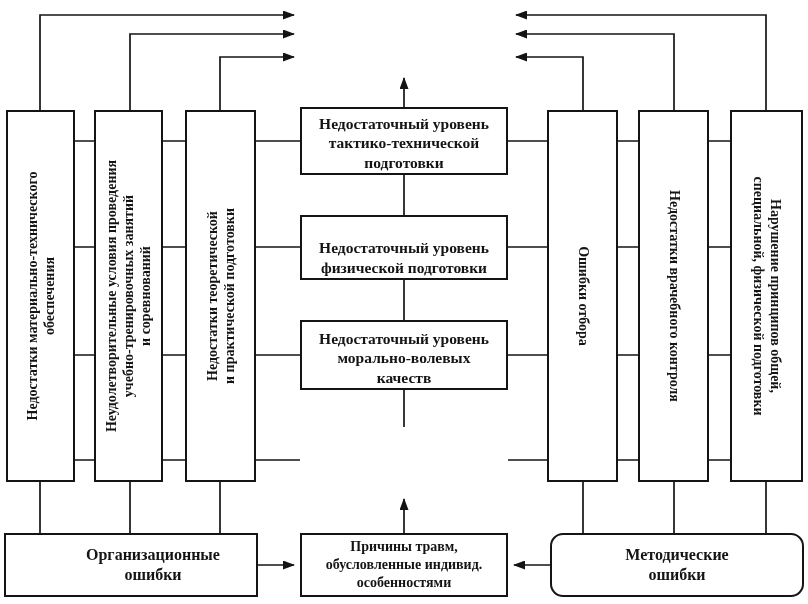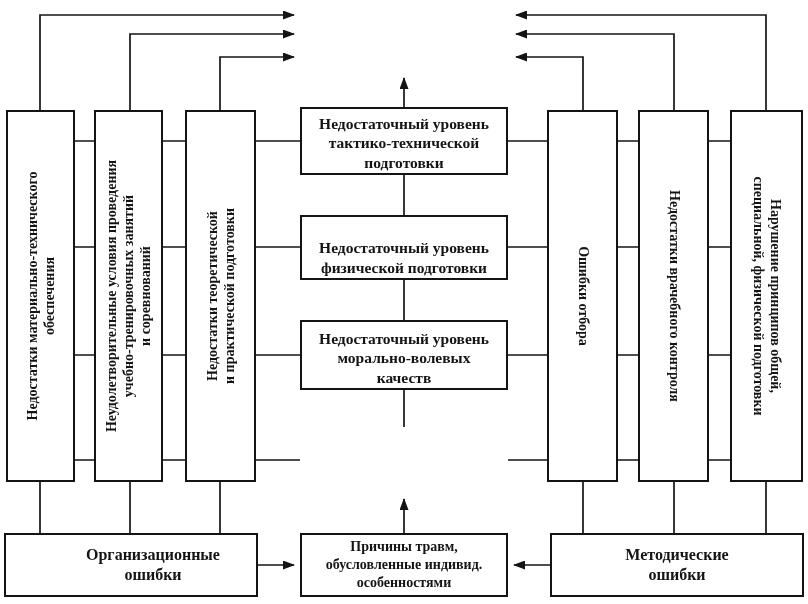--- a/index.html
+++ b/index.html
@@ -111,18 +111,18 @@
 
   <div class="box bbox" style="left:4px; top:533px; width:254px; height:64px;padding-left:44px;">
     <span class="lbl">Организационные
 ошибки</span>
   </div>
   <div class="box bbox" style="left:300px; top:533px; width:208px; height:64px; font-size:14px;">
     <span class="lbl">Причины травм,
 обусловленные индивид.
 особенностями</span>
   </div>
-  <div class="box bbox" style="left:550px; top:533px; width:254px; height:64px;">
+  <div class="box bbox" style="left:550px; top:533px; width:254px; height:64px;border-radius:13px;">
     <span class="lbl">Методические
 ошибки</span>
   </div>
 
 </div>
 
 </body></html>

